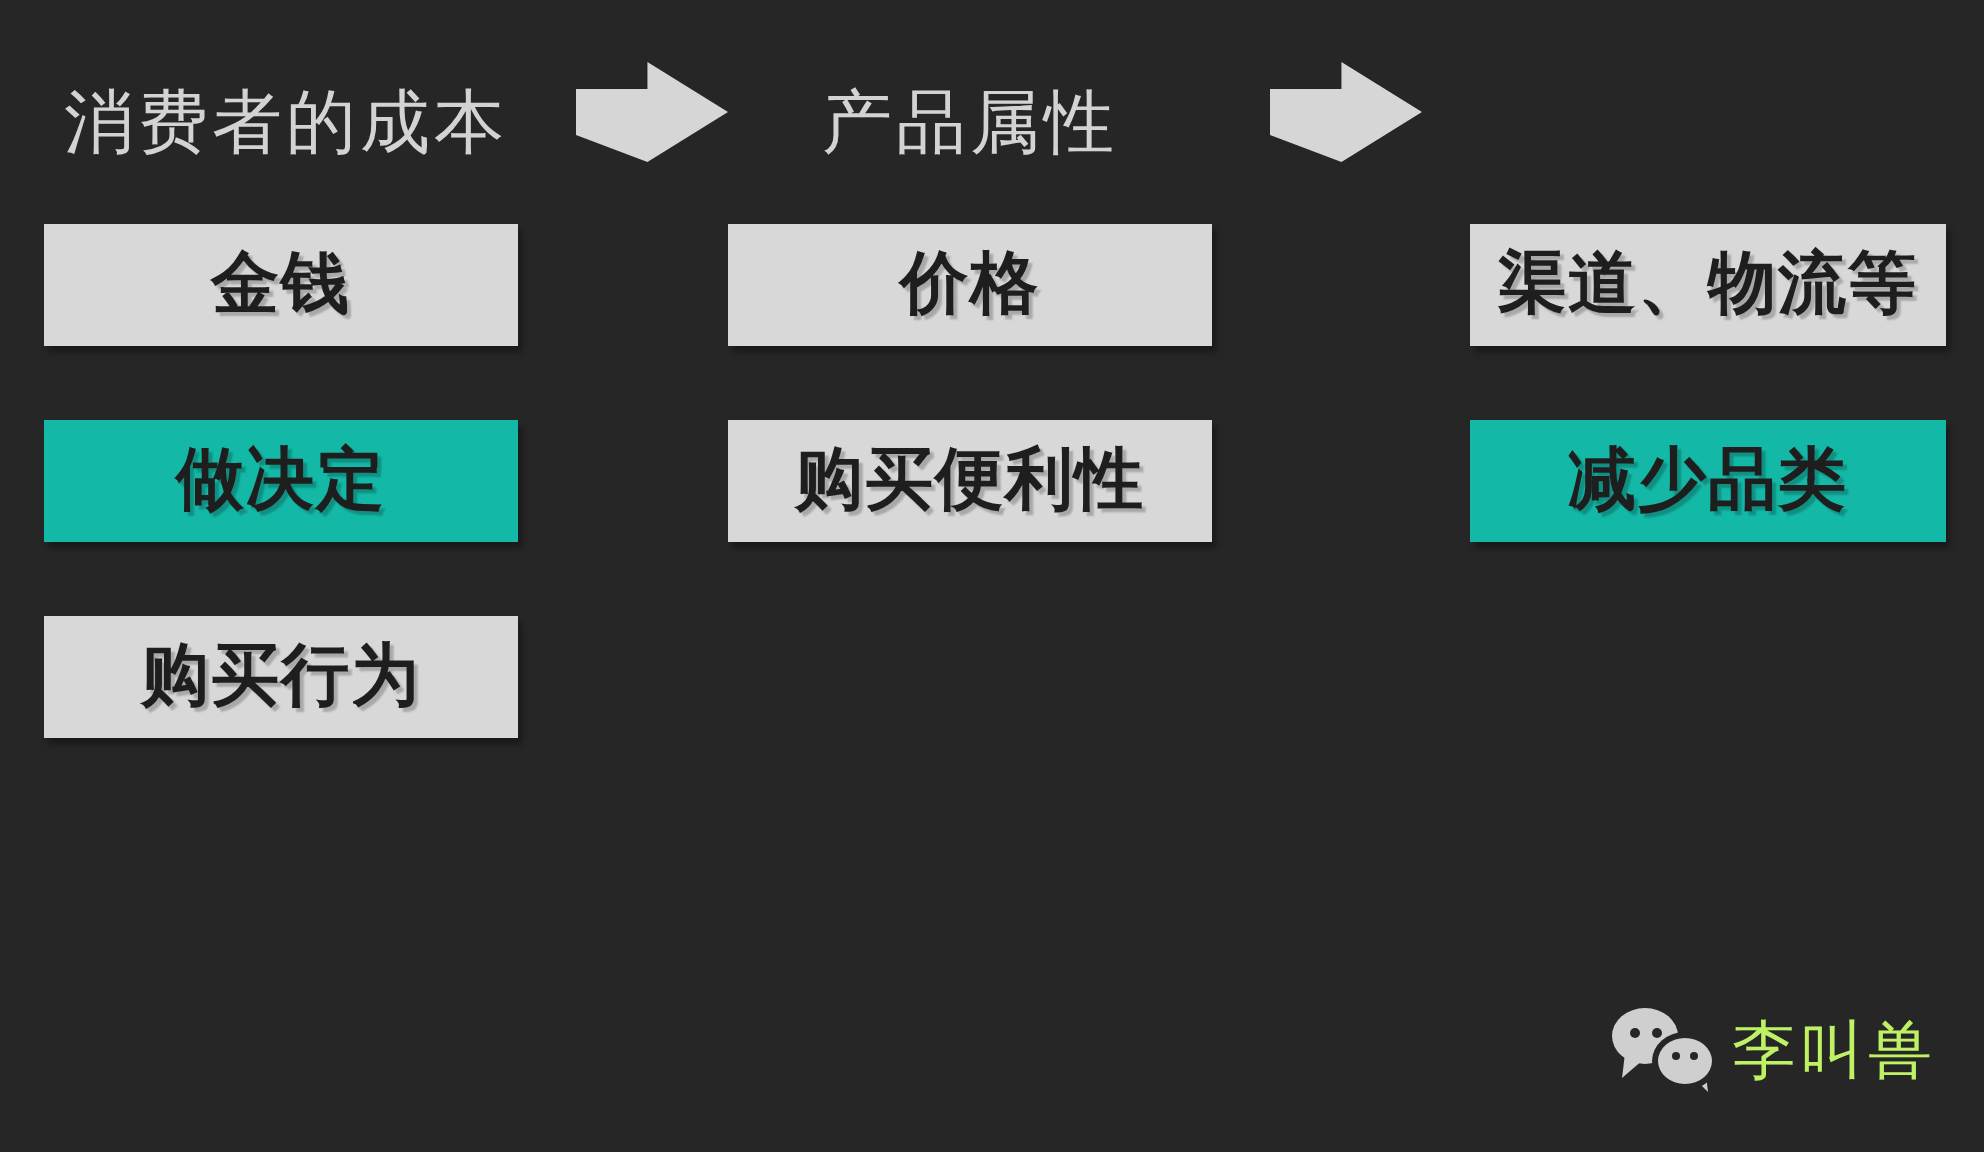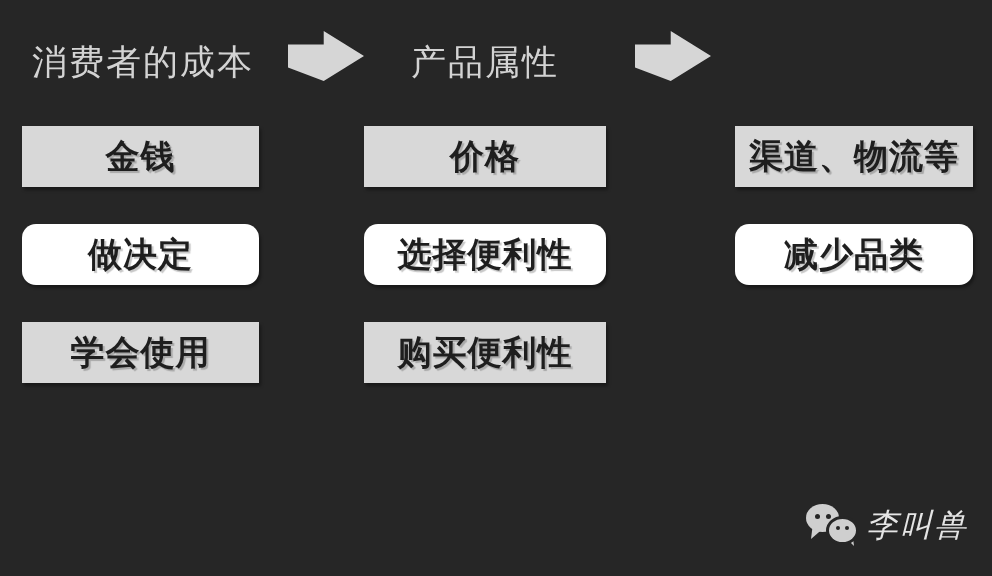--- a/index.html
+++ b/index.html
@@ -19,33 +19,33 @@
   .col-header.h3 { left:734px; width:240px; }
   
   .arrow {
     position:absolute; top:31px; width:76px; height:50px;
     background:#d6d6d6;
     clip-path: polygon(0 27%, 47% 27%, 47% 0, 100% 50%, 47% 100%, 0 73%);
   }
   .arrow.a1 { left:288px; }
   .arrow.a2 { left:635px; }
   
-  .box-col { position:absolute; top:126px; }
+  .box-col { position:absolute; top:112px; }
   .box-col.c1 { left:22px;  width:237px; }
   .box-col.c2 { left:364px; width:242px; }
   .box-col.c3 { left:735px; width:238px; }
   .box {
     height:61px; line-height:61px; margin-bottom:37px;
     background:#d8d8d8; color:#1e1e1e;
     text-align:center; font-size:34px; font-weight:bold;
     letter-spacing:1px; white-space:nowrap;
     box-shadow: 2px 3px 3px rgba(0,0,0,0.35);
     text-shadow: 2px 2px 1px rgba(0,0,0,0.22);
   }
-  .box.highlight { background:#ffffff;border-radius:14px; }
+  .box.highlight { background:#14b8a6; }
   
   .watermark { position:absolute; left:806px; top:503px; height:46px; display:flex; align-items:center; }
   .wx-icon { position:relative; width:54px; height:46px; flex:0 0 auto; }
   .wx-big {
     position:absolute; left:0; top:1px; width:33px; height:28px;
     background:#cfcfcf; border-radius:50%;
   }
   .wx-big-tail {
     position:absolute; left:5px; top:25px; width:9px; height:11px;
     background:#cfcfcf;
@@ -65,42 +65,41 @@
     background:#cfcfcf;
     clip-path: polygon(100% 100%, 0 20%, 85% 0);
   }
   .wx-eyes-sm {
     position:absolute; left:7px; top:7px; width:4px; height:4px;
     border-radius:50%; background:#262626;
     box-shadow: 9px 0 0 #262626;
   }
   .wx-name {
     margin-left:6px; font-size:32px; font-weight:300;
-    color:#e5e5e5; letter-spacing:2px; white-space:nowrap;font-style:italic;
+    color:#bef264; letter-spacing:2px; white-space:nowrap;
   }
 </style>
 </head>
 <body>
 
 <div class="stage">
 
   <div class="col-header h1">消费者的成本</div>
   <div class="arrow a1"></div>
   <div class="col-header h2">产品属性</div>
   <div class="arrow a2"></div>
 
   <div class="box-col c1">
     <div class="box">金钱</div>
     <div class="box highlight">做决定</div>
-    <div class="box">学会使用</div>
+    <div class="box">购买行为</div>
   </div>
 
   <div class="box-col c2">
     <div class="box">价格</div>
-    <div class="box highlight">选择便利性</div>
     <div class="box">购买便利性</div>
   </div>
 
   <div class="box-col c3">
     <div class="box">渠道、物流等</div>
     <div class="box highlight">减少品类</div>
   </div>
 
   <div class="watermark">
     <div class="wx-icon">

